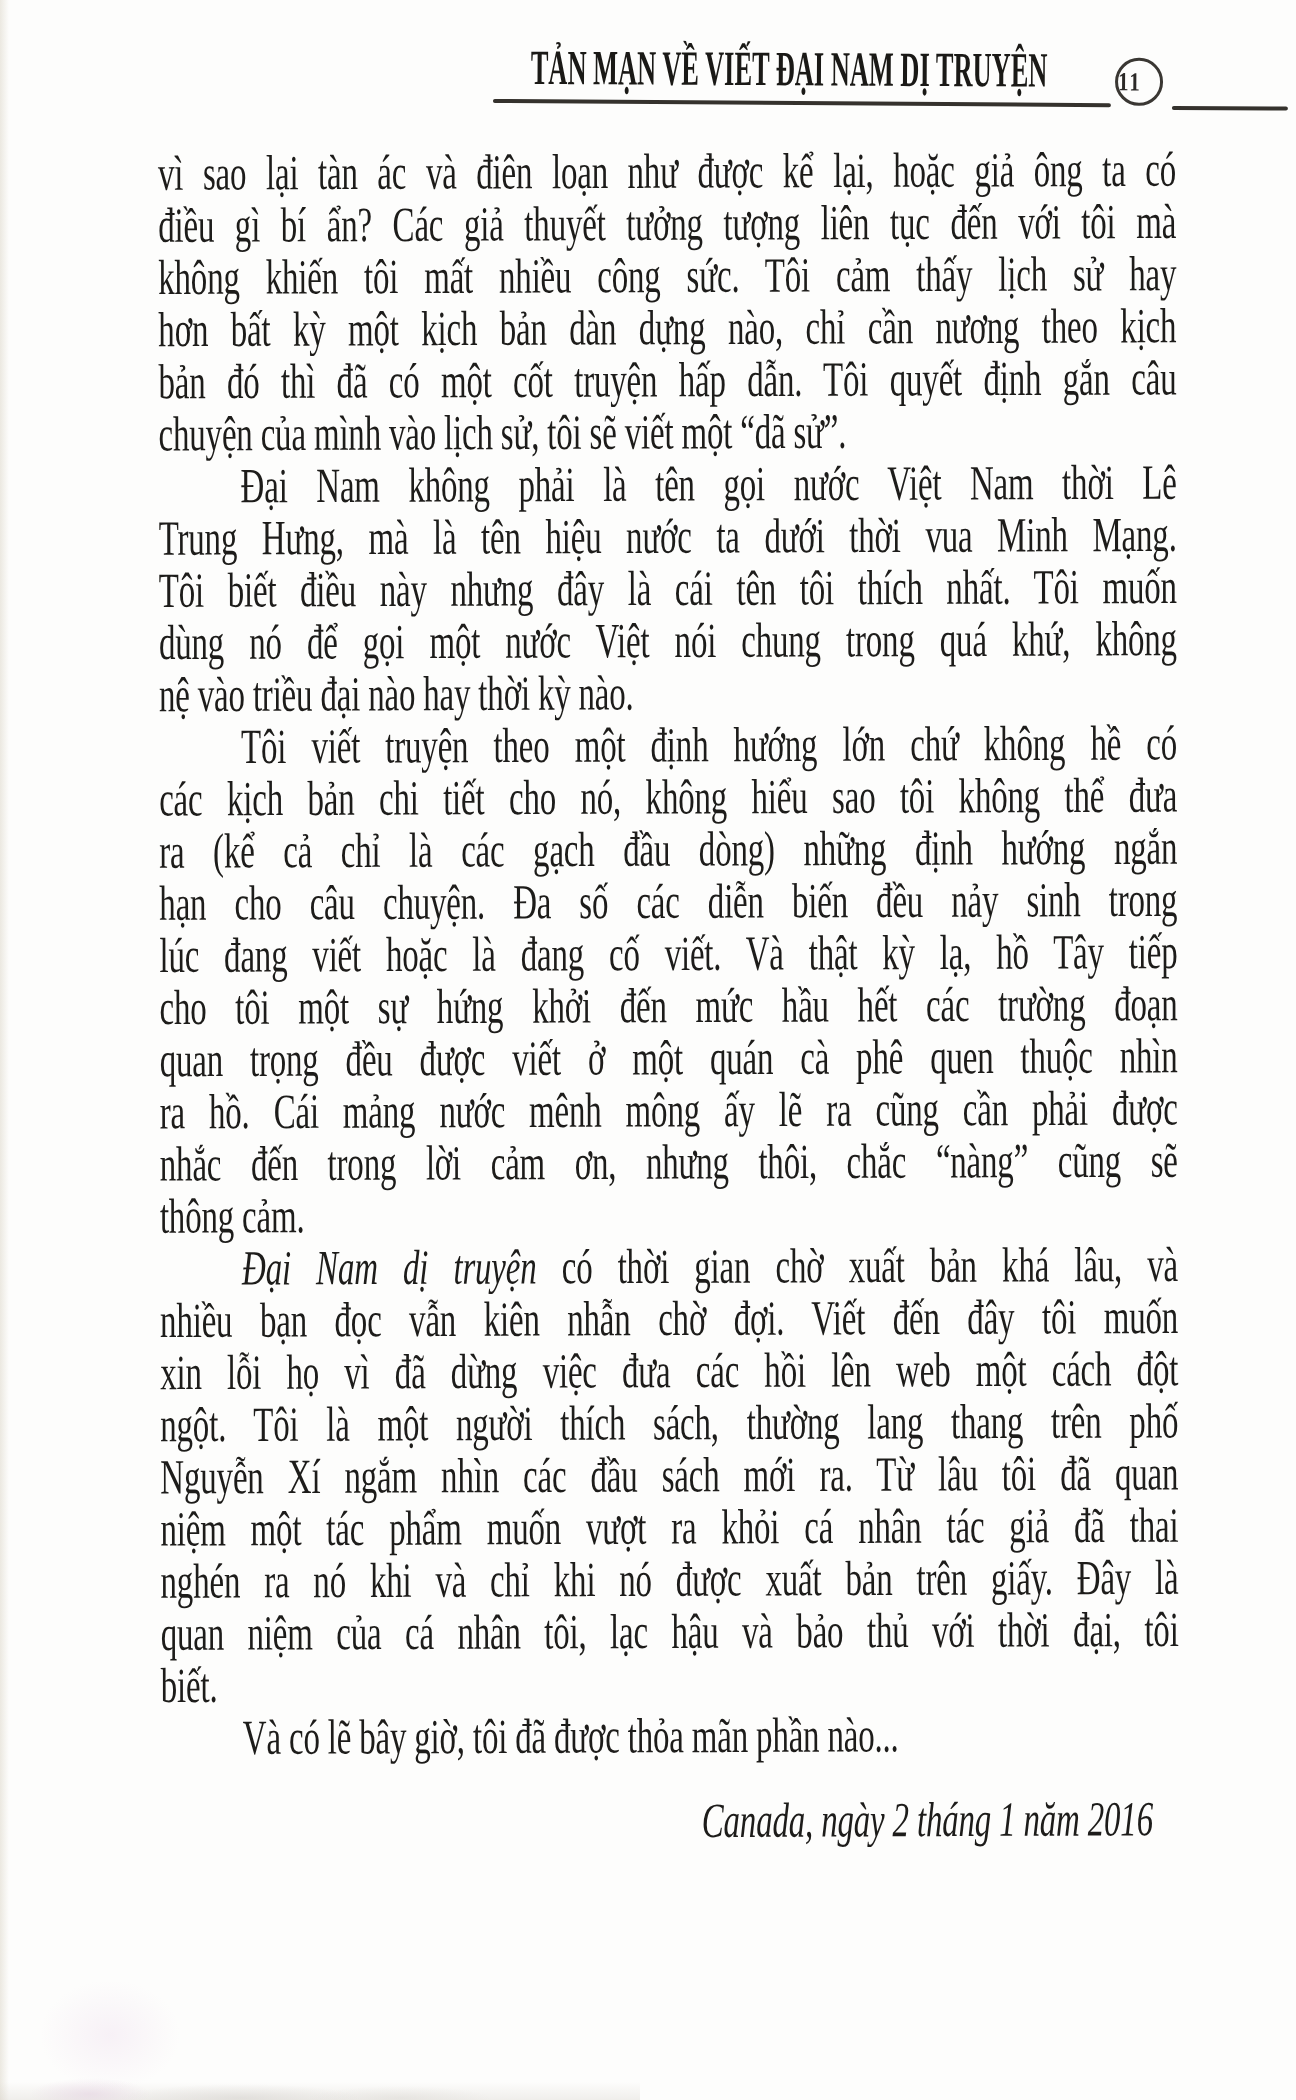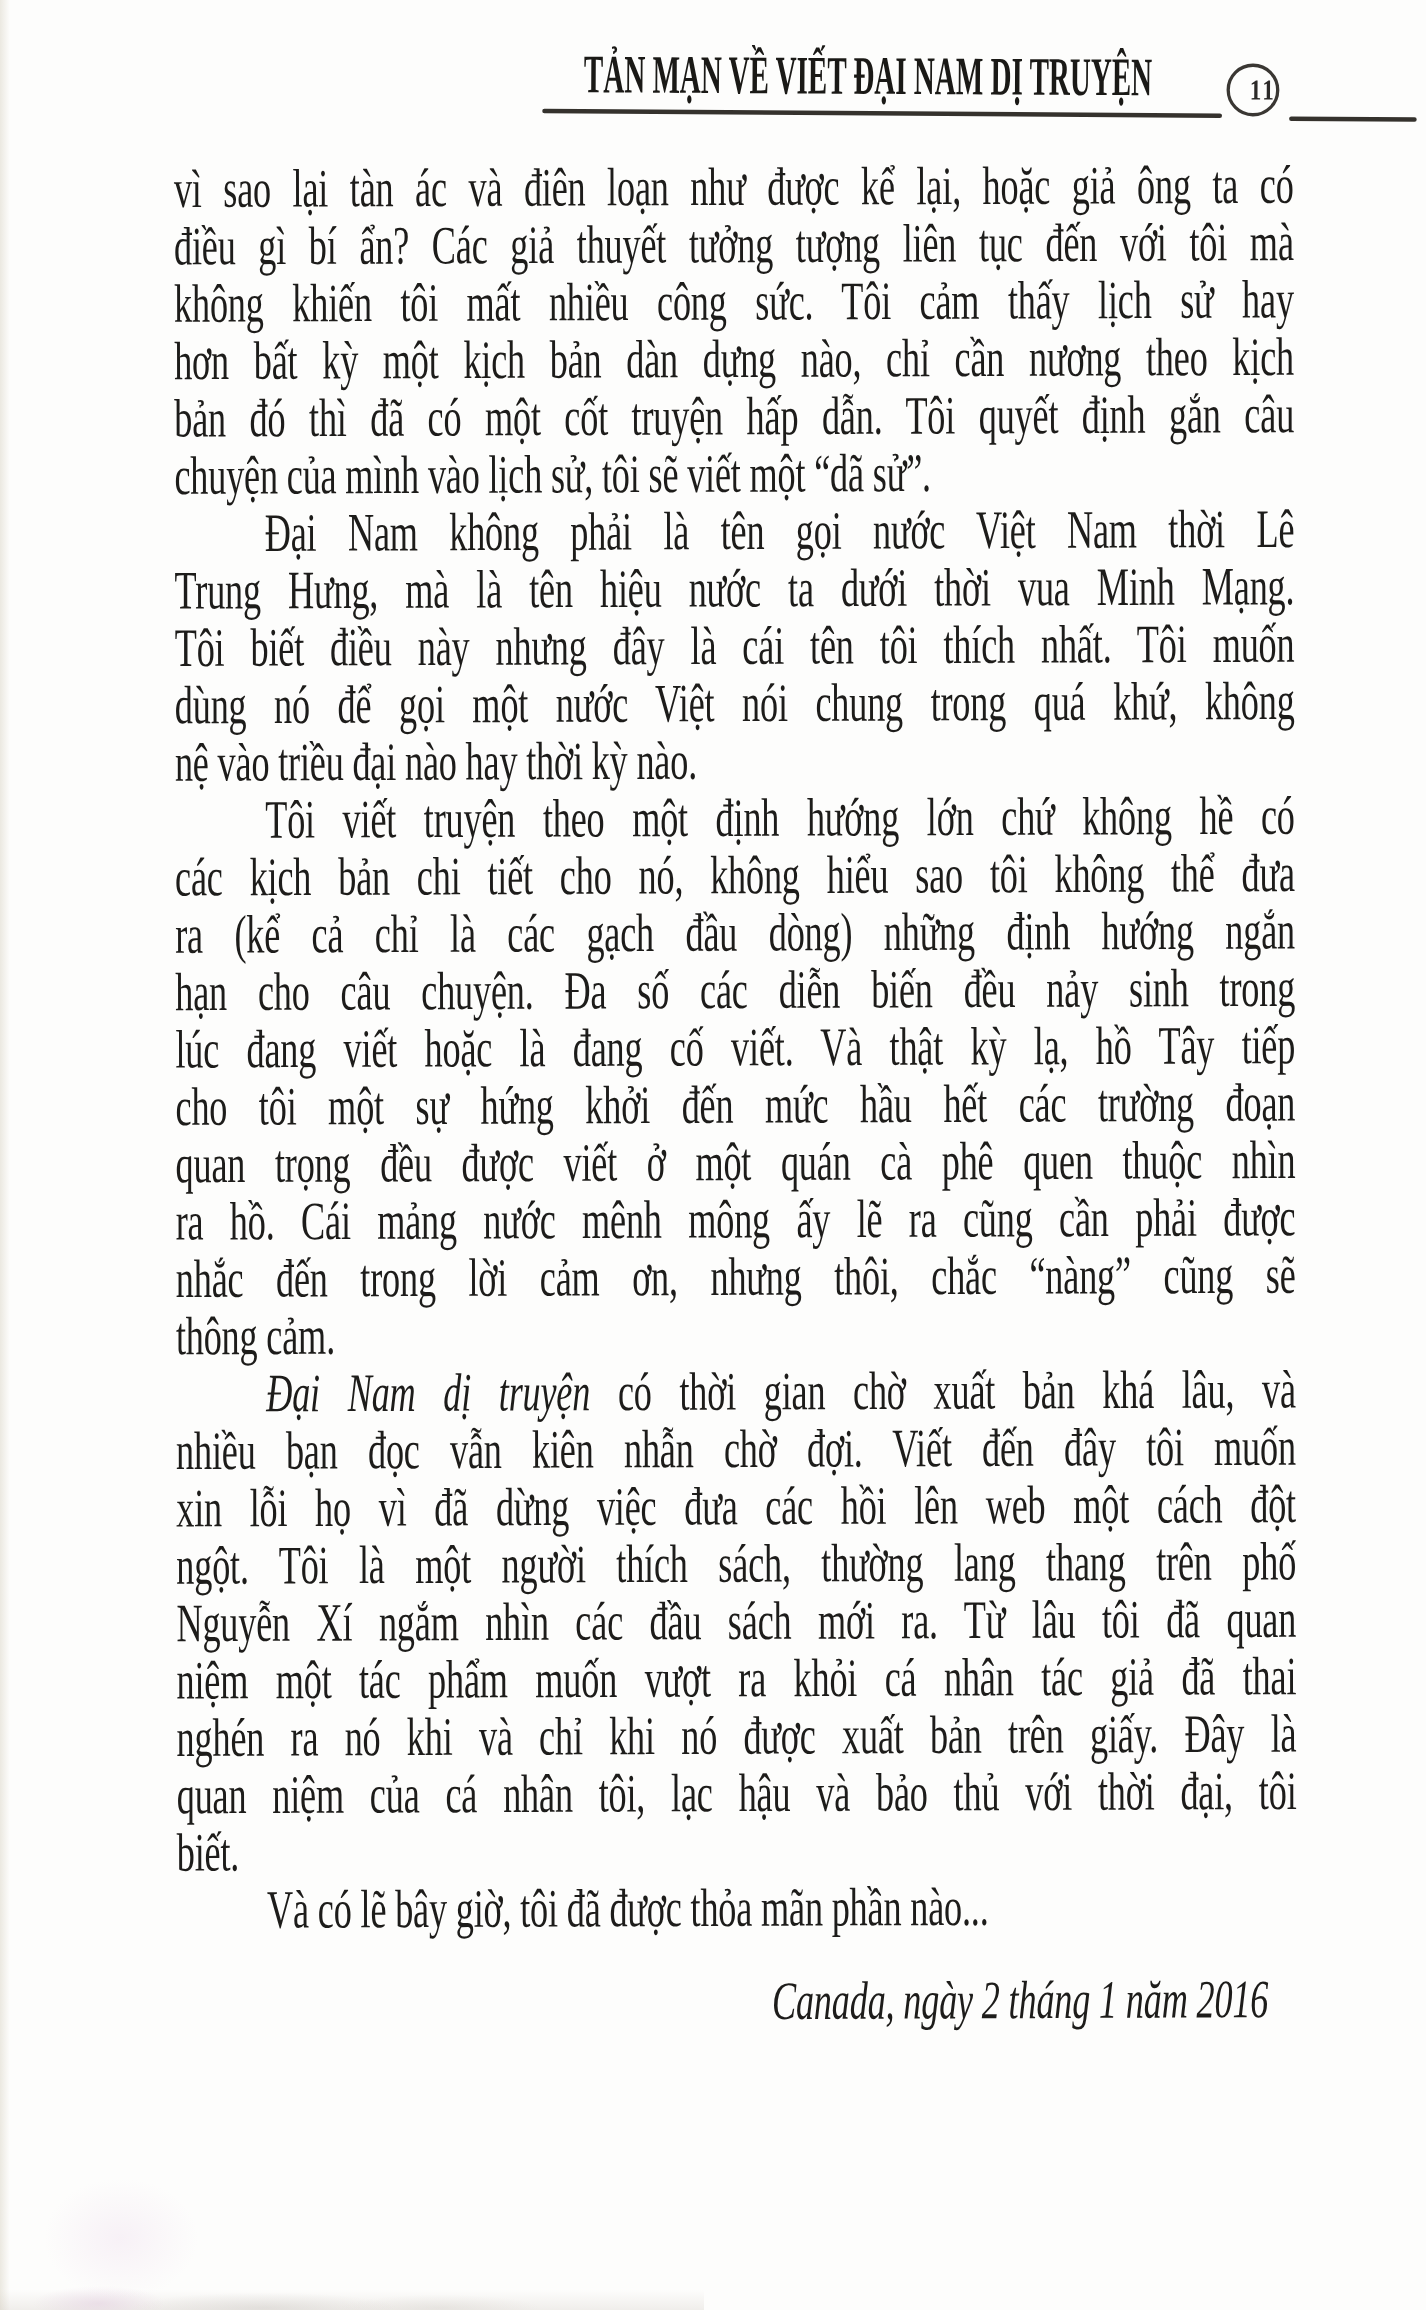--- a/index.html
+++ b/index.html
@@ -45,21 +45,21 @@
     transform-origin: center top;
     color: #1a1916;
   }
   .rule { position: absolute; height: 4px; background: #35322d; border-radius: 2px; }
   .rule-left  { left: 493px; top: 100px; width: 618px; transform: rotate(0.1deg); }
   .rule-right { left: 1172px; top: 103px; width: 116px; }
   .page-badge {
     position: absolute; left: 1115px; top: 55px;
     width: 48px; height: 48px;
     border: 3px solid #3a3733; border-radius: 50%;
-    display: flex; align-items: center; justify-content: flex-end;
+    display: flex; align-items: center; justify-content: flex-start;
     box-sizing: border-box;
     background: #fdfdfc;
     font-family: Liberation Serif, serif;
   }
   .page-badge span {
     font-size: 21px; line-height: 21px; letter-spacing: 2px;
     transform: scaleY(1.25);
     color: #2b2927; font-weight: bold;
   }
 

